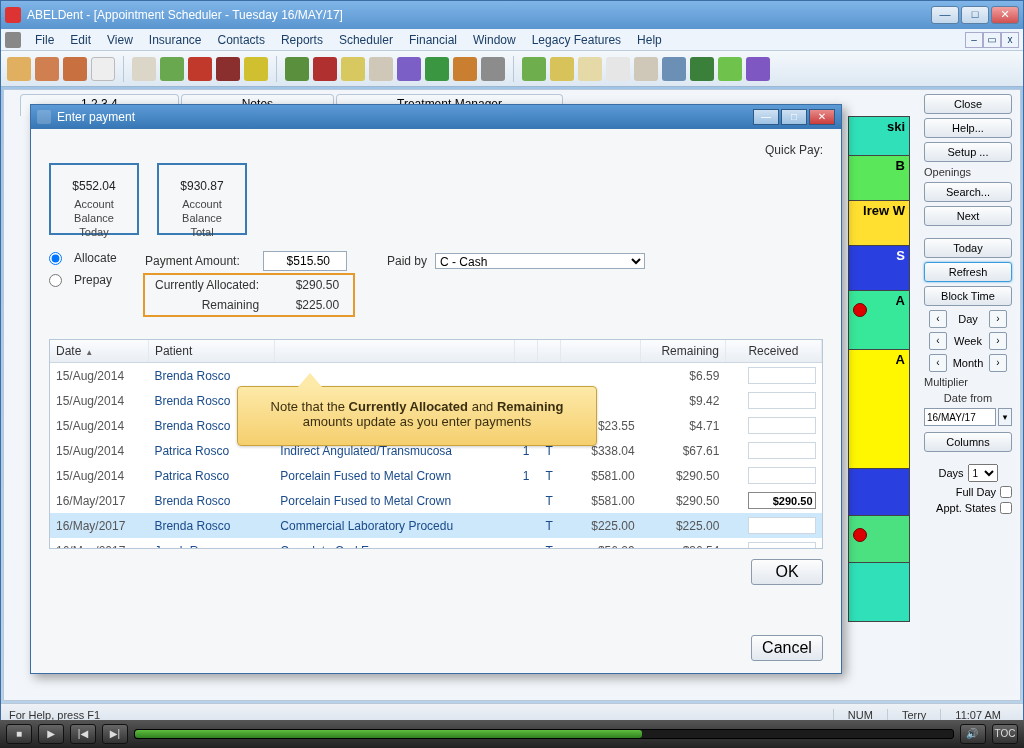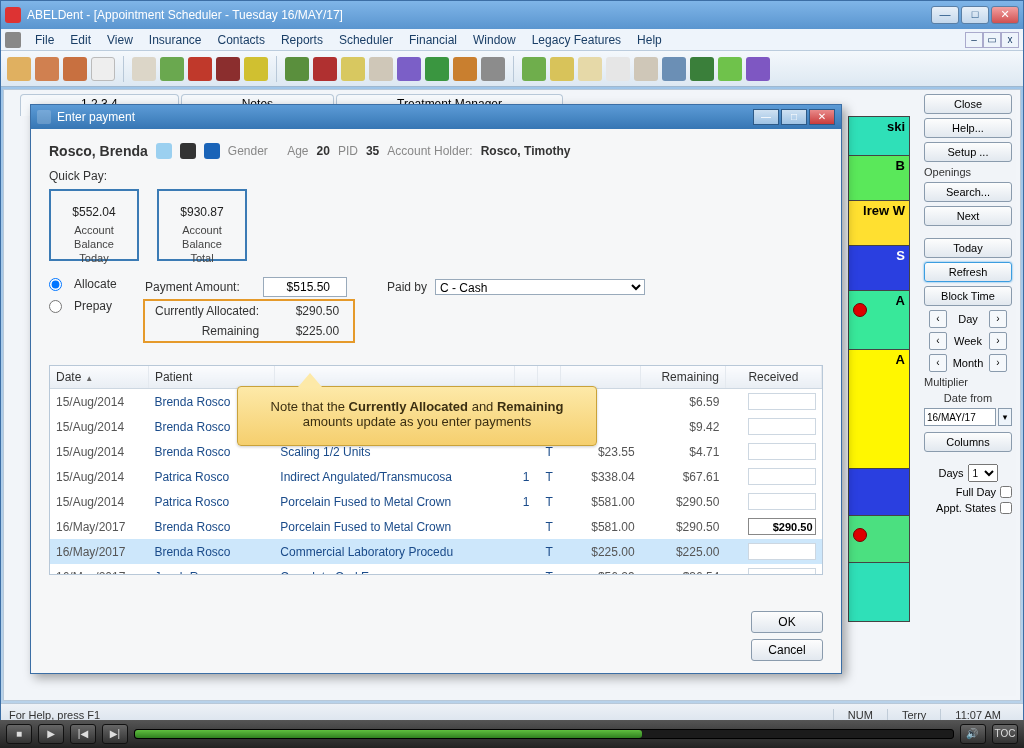--- a/index.html
+++ b/index.html
@@ -56,21 +56,21 @@
 .modal .dlgtitle .db { width: 26px; height: 16px; margin-left: 2px; background: linear-gradient(#cfe1f2,#9fc3e4); border: 1px solid #2d5a87; text-align: center; font-size: 10px; line-height: 13px; }
 .modal .dlgtitle .db.r { background: linear-gradient(#e98a8a,#c93b3b); color: #fff; }
 
 .modal .body { padding: 14px 18px; font-size: 12px; color: #333; position: relative; height: 546px; }
 .pname { font-weight: bold; font-size: 14px; }
 .prow { display: flex; align-items: center; gap: 8px; margin-bottom: 10px; }
 .prow .pico { width: 16px; height: 16px; border-radius: 3px; }
 .lbllight { color: #888; font-size: 12px; }
 .boldv { font-weight: bold; }
 
-.quickpay { font-size: 12px; color: #333; margin-bottom: 6px; }
+.quickpay { font-size: 12px; color: #333; margin-bottom: 6px; text-align: right; }
 .balboxes { display: flex; gap: 18px; margin-bottom: 16px; }
 .balbox { border: 2px solid #3b7bb5; width: 90px; height: 72px; text-align: center; padding: 14px 4px; font-size: 11px; color: #444; line-height: 1.25; }
 .balbox .amt { font-size: 12px; margin-bottom: 4px; color: #222; }
 
 .payrow { display: flex; align-items: flex-start; gap: 20px; }
 .radiocol { width: 74px; }
 .radiocol label { display: flex; align-items: center; gap: 12px; font-size: 12px; margin-bottom: 8px; }
 .amountbox-wrap { border: 2px solid #e59a2b; padding: 0; }
 .amountbox-wrap table { border-collapse: collapse; }
 .amountbox-wrap td { padding: 3px 10px; font-size: 12px; }
@@ -94,21 +94,21 @@
 .grid tbody tr.sel td { background: #cde7fb; }
 .recv-input { width: 68px; height: 17px; border: 1px solid #cdd7e1; text-align: right; font-size: 11px; padding-right: 2px; }
 .sortarrow { font-size: 8px; color: #666; margin-left: 4px; }
 
 
 .callout { position: absolute; left: 206px; top: 257px; width: 360px; background: linear-gradient(#fde9a8,#f5cf6e); border: 1px solid #c9a23a; border-radius: 4px; padding: 12px 14px 16px; font-size: 13px; color: #3b2f12; text-align: center; z-index: 20; box-shadow: 0 1px 3px rgba(0,0,0,0.2); }
 .callout::before { content: ""; position: absolute; top: -14px; left: 60px; width: 24px; height: 14px; background: linear-gradient(#fde9a8,#fde9a8); clip-path: polygon(0 100%, 50% 0, 100% 100%); border-left: 1px solid #c9a23a0; }
 
 
 .dlgbtns { position: absolute; right: 18px; bottom: 14px; display: flex; flex-direction: column; gap: 6px; }
-.dlgbtns button { width: 72px; padding: 3px 0; background: linear-gradient(#fdfdfd,#e2e8ef); border: 1px solid #8a9bad; border-radius: 3px; font-size: 12px; }
+.dlgbtns button { width: 72px; padding: 3px 0; background: linear-gradient(#fdfdfd,#e2e8ef); border: 1px solid #8a9bad; border-radius: 3px; font-size: 16px; margin-top: 44px; }
 
 
 .statusbar { height: 22px; background: linear-gradient(#eef2f7,#d9e2ec); border-top: 1px solid #b8c8d8; display: flex; align-items: center; font-size: 11px; padding: 0 8px; color: #333; }
 .statusbar .sp { flex: 1; }
 .statusbar .cell { padding: 0 14px; border-left: 1px solid #c0ccd8; }
 
 .playerbar { position: absolute; bottom: 0; left: 0; width: 1024px; height: 28px; background: linear-gradient(#555,#222); display: flex; align-items: center; padding: 0 6px; gap: 6px; }
 .playerbar .pb { width: 26px; height: 20px; background: linear-gradient(#666,#333); border: 1px solid #111; border-radius: 3px; color: #ddd; font-size: 10px; text-align: center; line-height: 18px; }
 .playerbar .track { flex: 1; height: 10px; background: #1b1b1b; border: 1px solid #000; border-radius: 3px; position: relative; }
 .playerbar .track .prog { position: absolute; left: 0; top: 0; height: 100%; width: 62%; background: linear-gradient(#5fbf3f,#2f7f1f); border-radius: 3px; }
@@ -252,34 +252,20 @@
     <div class="modal">
       <div class="dlgtitle">
         <div class="dlgicon"></div>
         <span>Enter payment</span>
         <div class="spacer"></div>
         <div class="db">—</div>
         <div class="db">□</div>
         <div class="db r">✕</div>
       </div>
       <div class="body">
-        <div class="prow">
-          <span class="pname">Rosco, Brenda</span>
-          <span class="pico" style="background:#9bd0f0"></span>
-          <span class="pico" style="background:#333"></span>
-          <span class="pico" style="background:#1a64b8"></span>
-          <span class="lbllight">Gender</span>
-          <span>&nbsp;</span>
-          <span class="lbllight">Age</span>
-          <span class="boldv">20</span>
-          <span class="lbllight">PID</span>
-          <span class="boldv">35</span>
-          <span class="lbllight">Account Holder:</span>
-          <span class="boldv">Rosco, Timothy</span>
-        </div>
 
         <div class="quickpay">Quick Pay:</div>
         <div class="balboxes">
           <div class="balbox">
             <div class="amt">$552.04</div>
             <div>Account</div>
             <div>Balance</div>
             <div>Today</div>
           </div>
           <div class="balbox">

